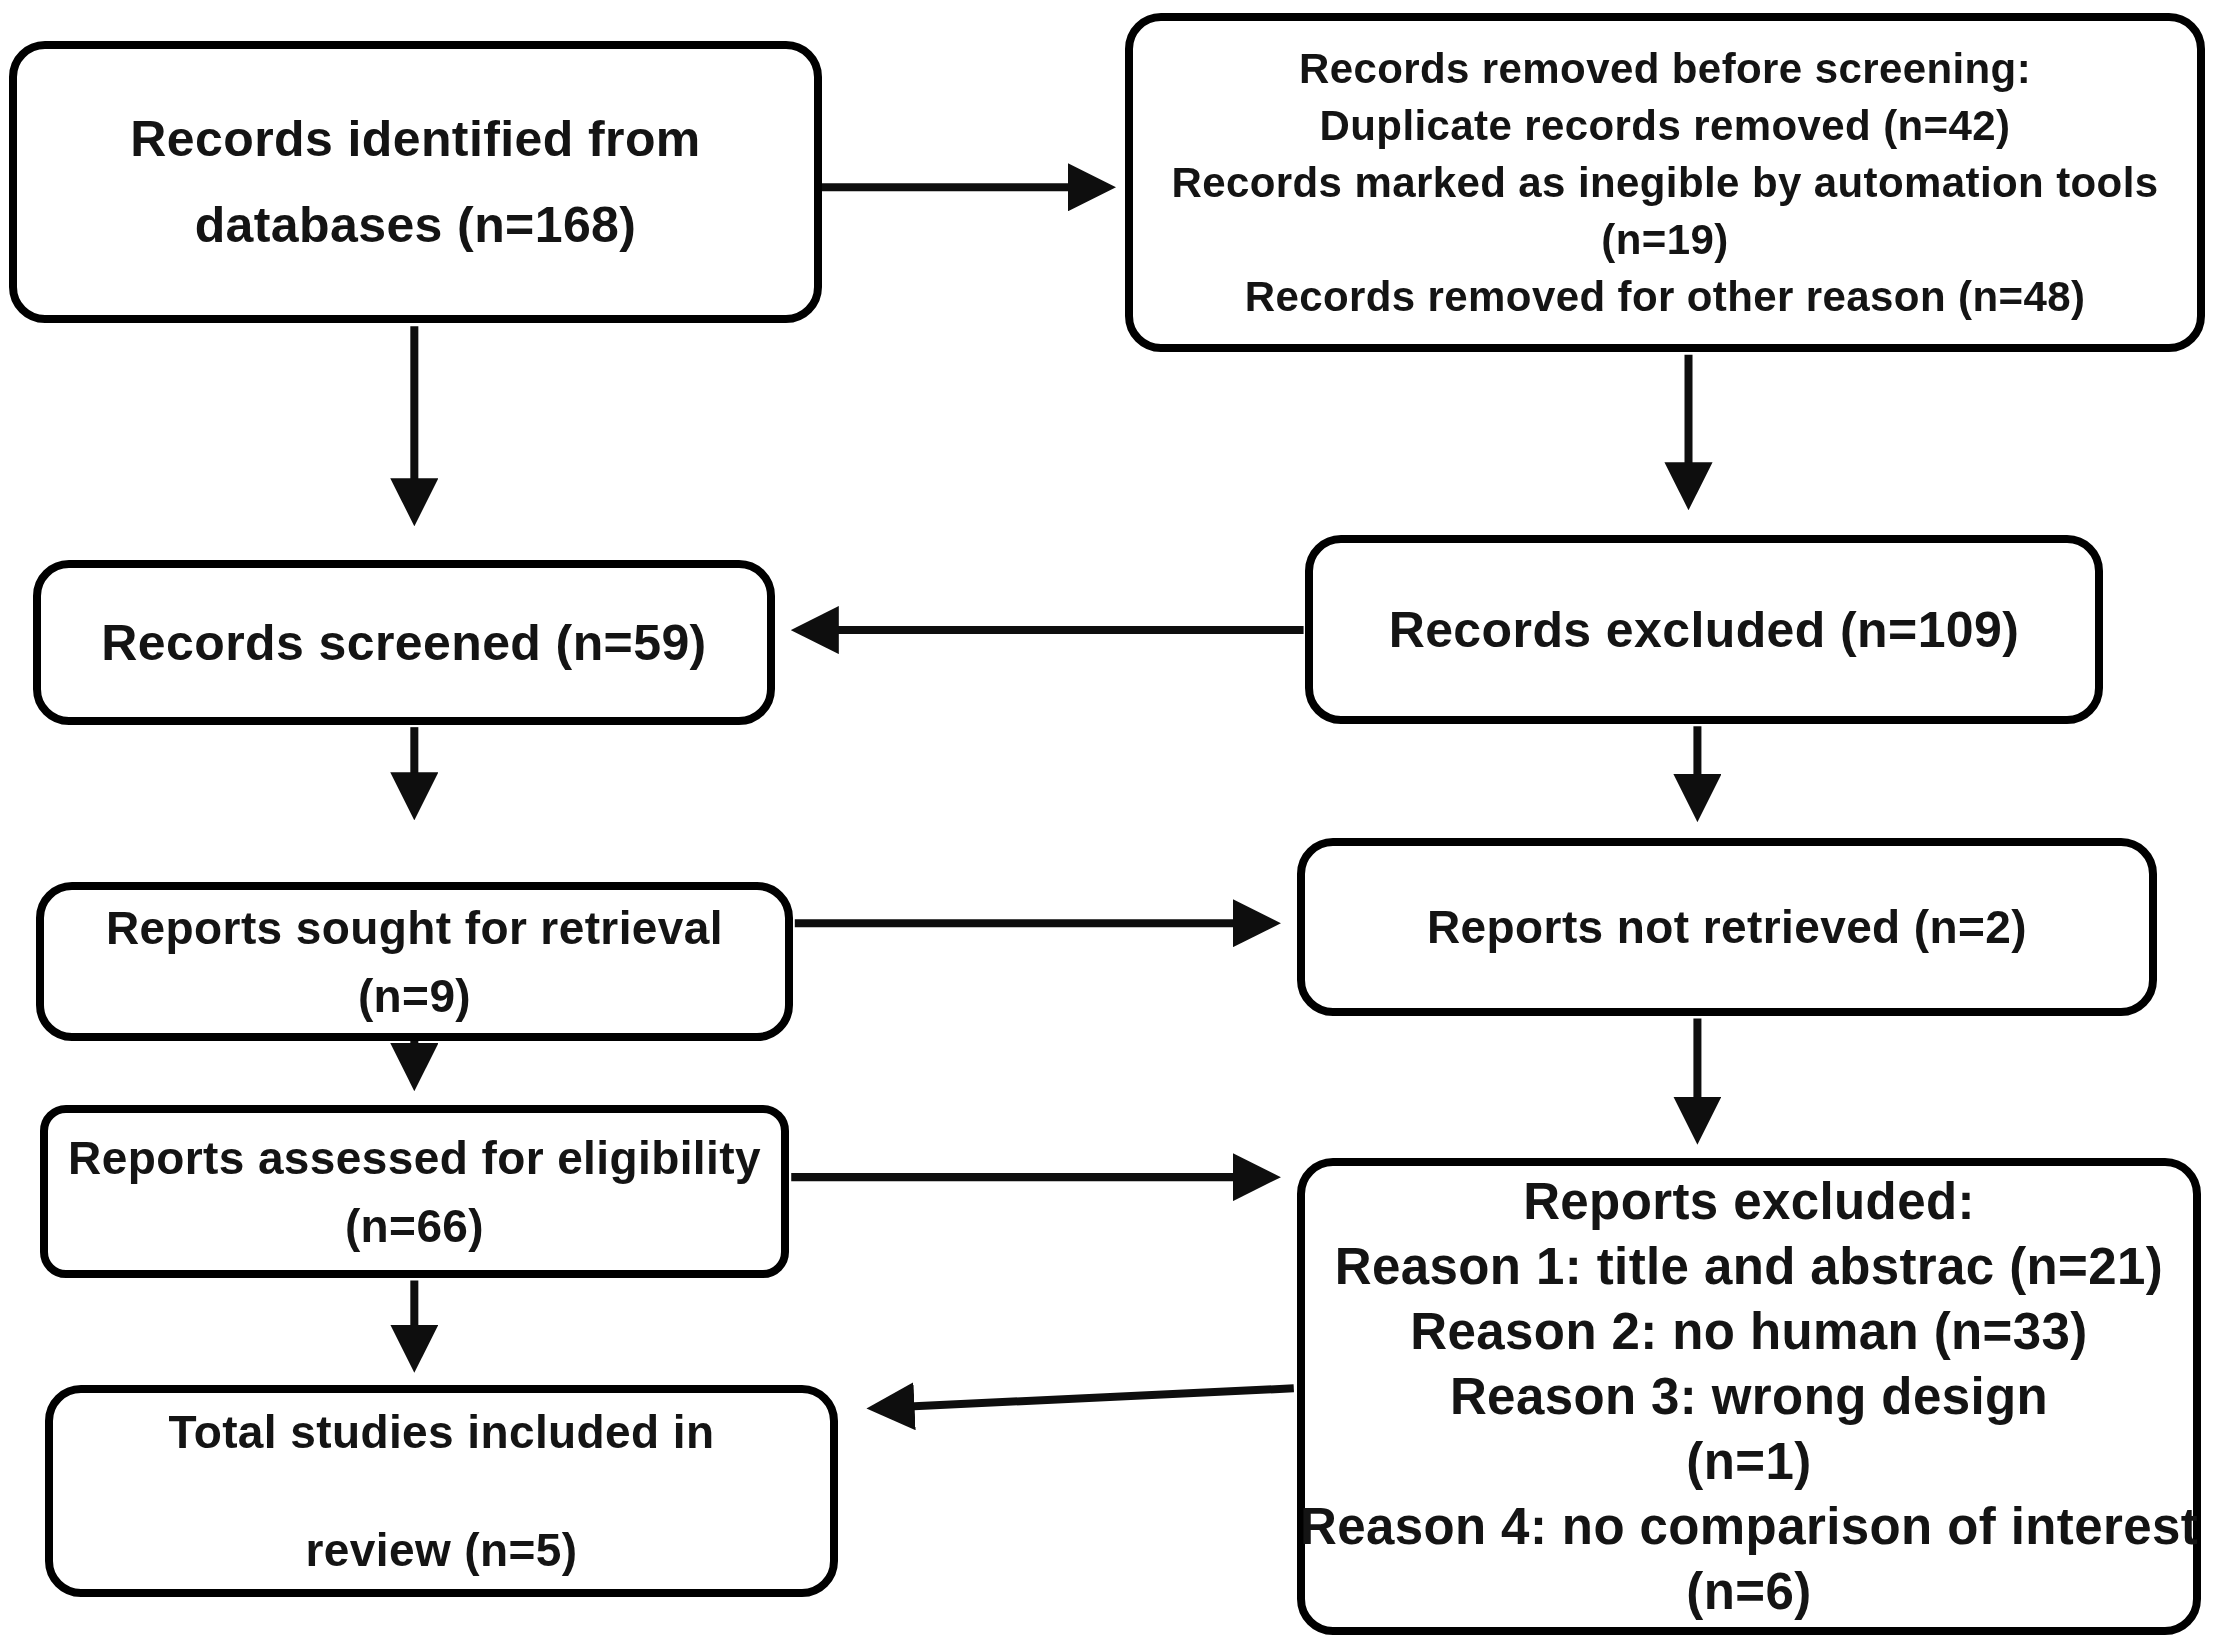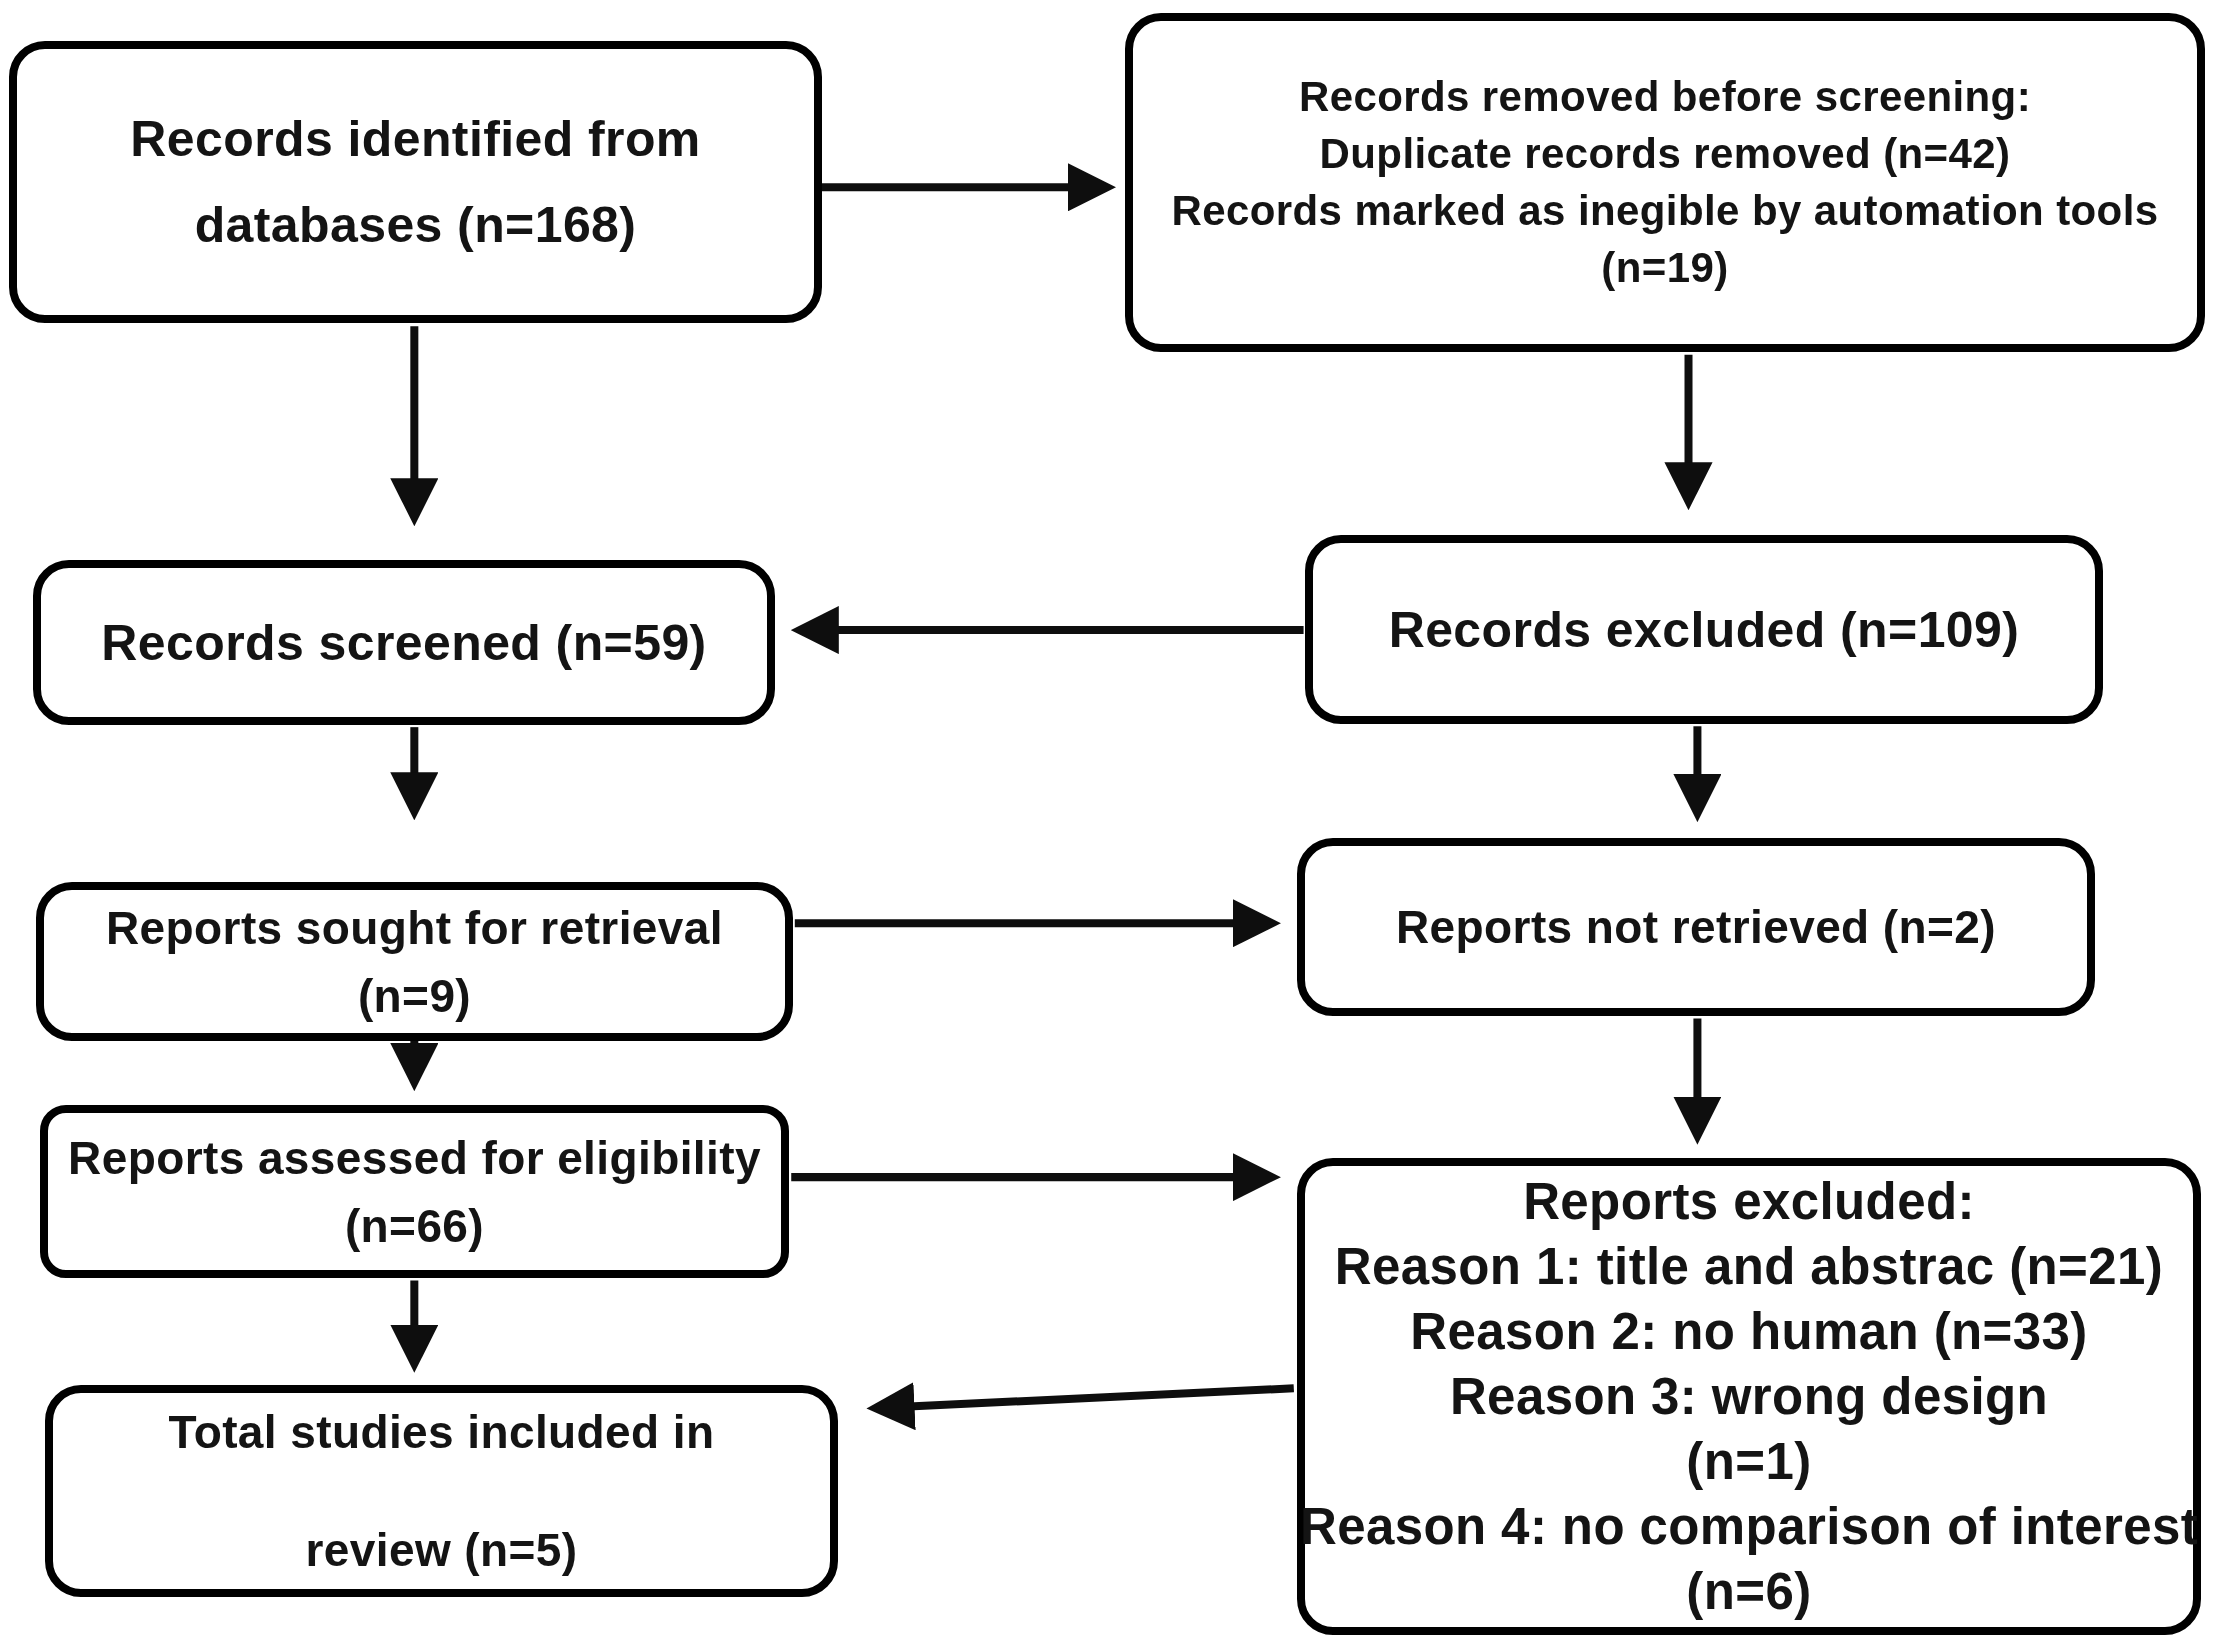--- a/index.html
+++ b/index.html
@@ -33,21 +33,21 @@
   .ln { display: block; white-space: nowrap; }
 
   
   .box-a { left: 9px;   top: 41px;   width: 813px;  height: 282px; font-size: 50px; line-height: 86px; text-align: right; }
   .box-b { left: 1125px; top: 12.5px;   width: 1080px; height: 339px; font-size: 42px; line-height: 57px; }
   
   .box-c { left: 33px;   top: 560px;  width: 742px;  height: 165px; font-size: 50px; }
   .box-d { left: 1305px; top: 535px;  width: 798px;  height: 189px; font-size: 50px; }
   
   .box-e { left: 36px;   top: 882px;  width: 757px;  height: 159px; font-size: 46px; line-height: 68px; }
-  .box-f { left: 1297px; top: 838px;  width: 798px;  height: 178px; font-size: 46px; }
+  .box-f { left: 1297px; top: 838px;  width: 860px;  height: 178px; font-size: 46px; }
   
   .box-g { left: 40px;   top: 1105px; width: 749px;  height: 173px; font-size: 46px; line-height: 68px; border-radius: 26px; }
   .box-h { left: 1297px; top: 1158px; width: 904px; height: 477px; font-size: 51px; line-height: 65px; }
   
   .box-i { left: 45px;   top: 1385px; width: 793px;  height: 212px; font-size: 46px; line-height: 70px; gap: 48px; }
 
   .arrows {
     position: absolute;
     left: 0; top: 0;
     width: 2216px;
@@ -87,20 +87,21 @@
   <div class="box box-a">
     <span class="ln">Records identified from</span>
     <span class="ln">databases (n=168)</span>
   </div>
 
   <div class="box box-b">
     <span class="ln">Records removed before screening:</span>
     <span class="ln">Duplicate records removed (n=42)</span>
     <span class="ln">Records marked as inegible by automation tools</span>
     <span class="ln">(n=19)</span>
+    <span class="ln">Records removed for other reason (n=48)</span>
   </div>
 
   <div class="box box-c">
     <span class="ln">Records screened (n=59)</span>
   </div>
 
   <div class="box box-d">
     <span class="ln">Records excluded (n=109)</span>
   </div>
 

